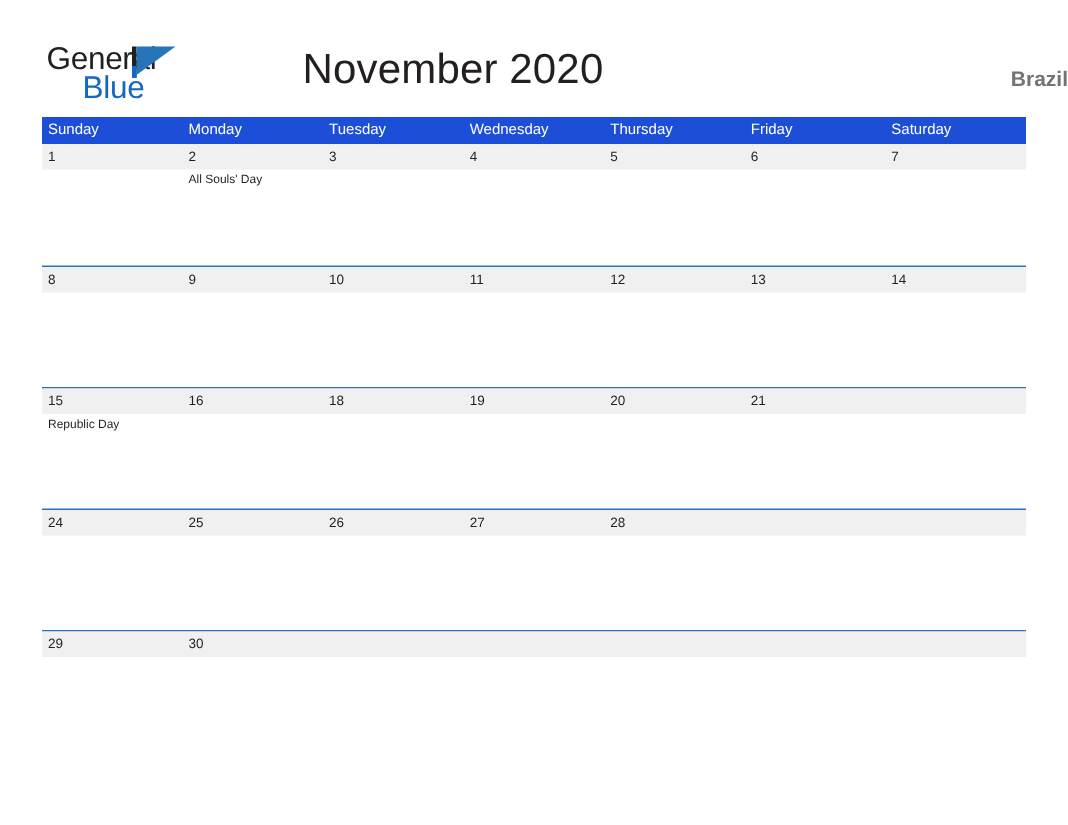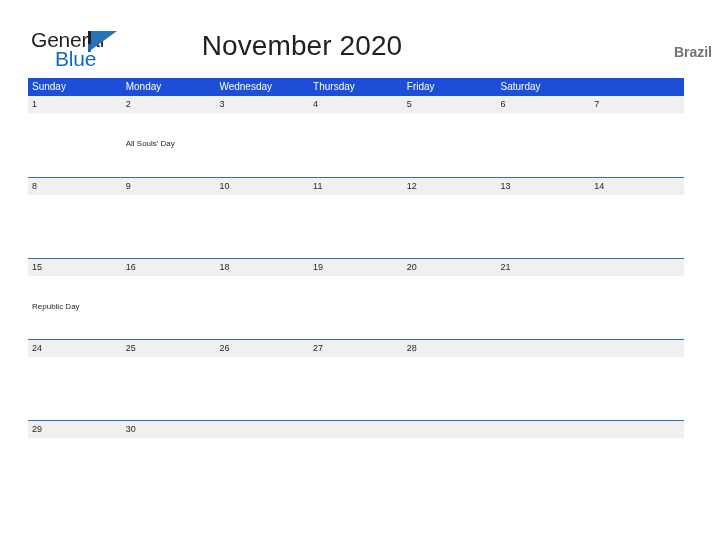--- a/index.html
+++ b/index.html
@@ -170,21 +170,20 @@
     line-height: 13px;
   }
   .day-event {
     position: absolute;
     left: 4px;
     top: 18px;
     width: 89px;
     font-size: 8px;
     color: #231f20;
     line-height: 11px;
-    margin-top: 24px;
   }
 </style>
 </head>
 <body>
 
 <div class="page-header">
 
   <div class="logo">
     <span class="logo-general">General</span>
     <span class="logo-flag">
@@ -198,20 +197,21 @@
   <div class="cal-title">November 2020</div>
 
   <div class="country-label">Brazil</div>
 
 </div>
 
 <div class="calendar">
   <div class="dow-row">
     <div class="dow-cell">Sunday</div>
     <div class="dow-cell">Monday</div>
+    <div class="dow-cell">Tuesday</div>
     <div class="dow-cell">Wednesday</div>
     <div class="dow-cell">Thursday</div>
     <div class="dow-cell">Friday</div>
     <div class="dow-cell">Saturday</div>
   </div>
 
   <div id="weeks-container">
       <div class="week-row first">
         <div class="week-band"></div>
         <div class="week-cells">

